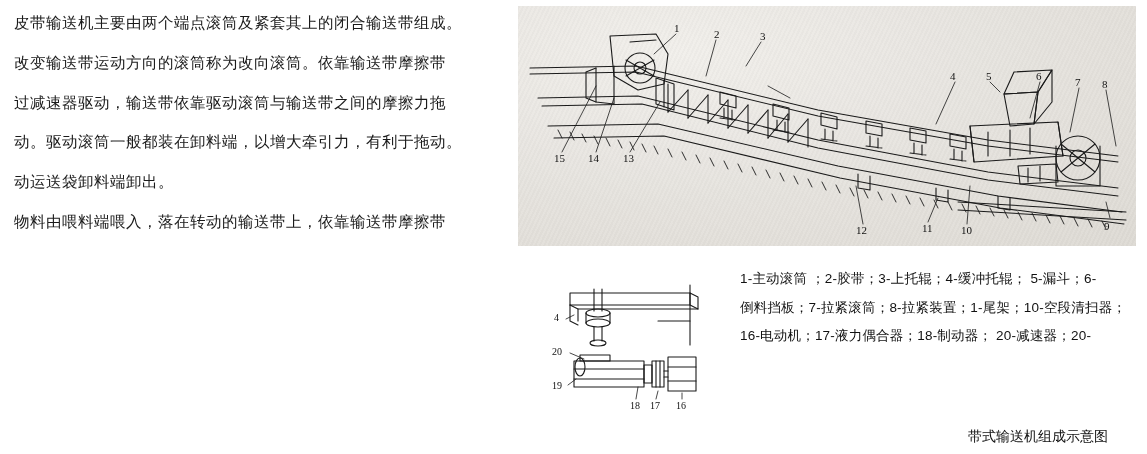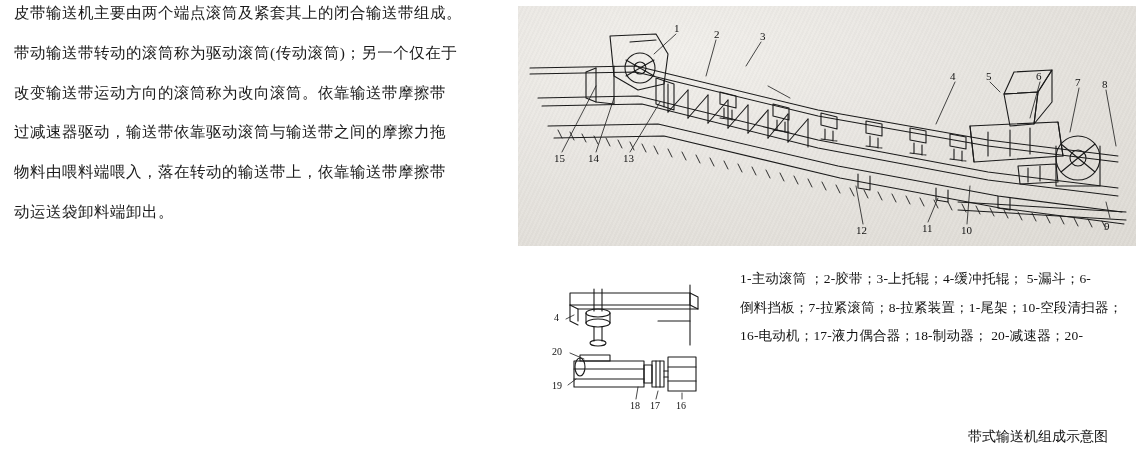--- a/index.html
+++ b/index.html
@@ -22,21 +22,21 @@
   }
 
   
   .text-col {
     position: absolute;
     left: 14px;
     top: 4px;
     width: 470px;
   }
   .text-col p {
-    margin: 0 0 22px 0;
+    margin: 10px 0 22px 0;
     font-size: 15.5px;
     line-height: 1.15;
     letter-spacing: 0.5px;
     color: #1a1a1a;
     font-family: "Liberation Serif", serif;
   }
 
   
   .fig-main {
     position: absolute;
@@ -68,21 +68,21 @@
     width: 190px;
     height: 150px;
   }
 
   
   .legend {
     position: absolute;
     left: 740px;
     top: 272px;
     width: 400px;
-    font-family: Liberation Serif, serif;
+    font-family: Liberation Sans, sans-serif;
     font-size: 13.5px;
     line-height: 1.0;
     color: #111;
   }
   .legend .line {
     margin-bottom: 15px;
     white-space: nowrap;
     letter-spacing: 0.2px;
   }
   .caption {
@@ -107,25 +107,25 @@
     fill: #111;
   }
 </style>
 </head>
 <body>
 
 <div class="page">
 
   <div class="text-col">
     <p>皮带输送机主要由两个端点滚筒及紧套其上的闭合输送带组成。</p>
-    <p>带动输送带转动的滚筒称为驱动滚筒(传动滚筒)；另一个仅在于</p>
     <p>改变输送带运动方向的滚筒称为改向滚筒。依靠输送带摩擦带</p>
     <p>过减速器驱动，输送带依靠驱动滚筒与输送带之间的摩擦力拖</p>
+    <p>动。驱动滚筒一般都装在卸料端，以增大牵引力，有利于拖动。</p>
+    <p>动运送袋卸料端卸出。</p>
     <p>物料由喂料端喂入，落在转动的输送带上，依靠输送带摩擦带</p>
-    <p>动运送袋卸料端卸出。</p>
   </div>
 
   <div class="fig-main">
     <div class="grain"></div>
     <svg width="618" height="240" viewBox="0 0 618 240">
       <g fill="none" stroke="#1a1a1a" stroke-width="1.1" stroke-linecap="round" stroke-linejoin="round">
 
         <path d="M12 62 L118 60 L300 104 L470 134 L600 150"></path>
         <path d="M12 68 L118 66 L300 110 L470 140 L600 156"></path>
 

